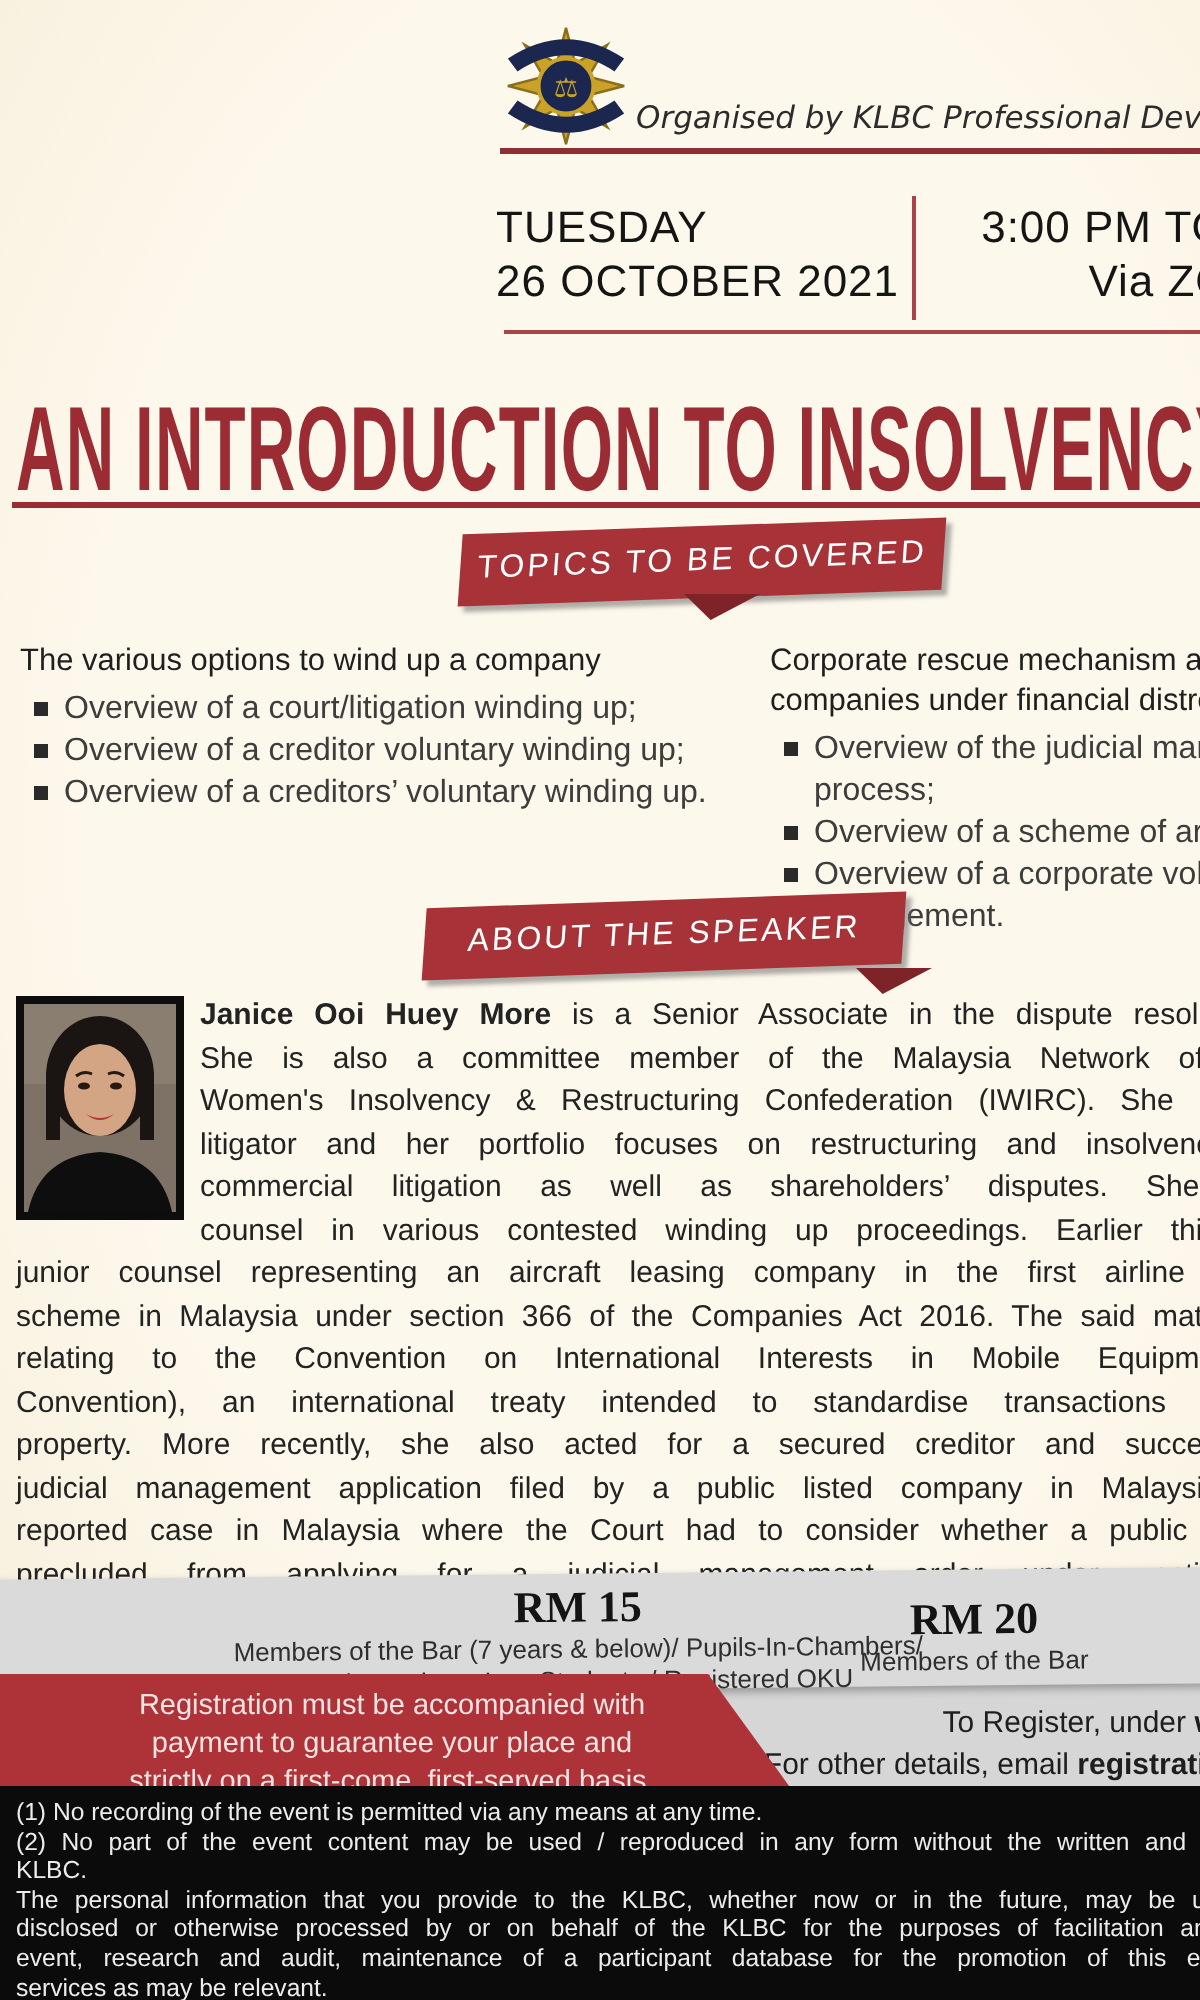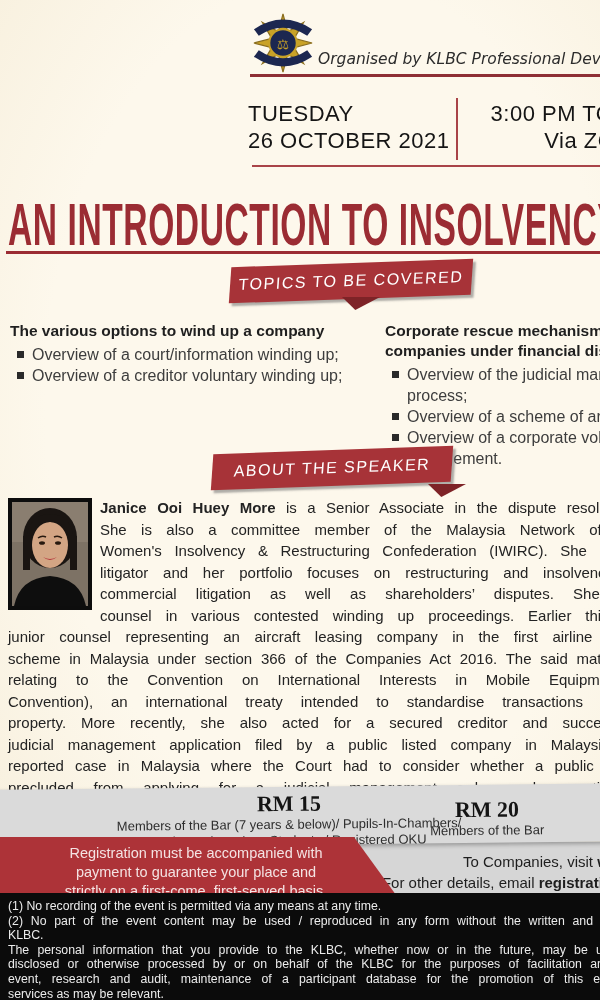--- a/index.html
+++ b/index.html
@@ -28,21 +28,21 @@
   .title-rule{left:6px;top:251px;width:734px;height:3px;background:#9b2c33;}
 
   
   .ribbon{height:36px;background:#a73338;color:#fff;text-align:center;line-height:36px;
           font-size:16px;letter-spacing:1.5px;transform:rotate(-2deg) skewX(-6deg);
           box-shadow:3px 3px 2px rgba(110,110,110,.55);}
   .fold{width:38px;height:13px;background:#7e2327;clip-path:polygon(0 0,100% 0,35% 100%);}
 
   
   .tcol{font-size:16px;color:#3d3d3d;line-height:21px;}
-  .tcol .thead{font-weight:bold;color:#1f1f1f;margin-bottom:3px;font-size:15.5px;line-height:20px;}
+  .tcol .thead{font-weight:normal;color:#1f1f1f;margin-bottom:3px;font-size:15.5px;line-height:20px;}
   .bullet{padding-left:22px;position:relative;}
   .bullet::before{content:"";position:absolute;left:7px;top:7px;width:7px;height:7px;background:#2a2a2a;}
 
   
   .bio{left:8px;top:497px;width:726px;font-size:15px;color:#232323;}
   .photo{float:left;width:76px;height:104px;border:4px solid #0d0d0d;margin:1px 8px 4px 0;
          background:#7d7265;}
   .jline{text-align:justify;text-align-last:justify;line-height:21.5px;}
   .lline{text-align:left;line-height:21.5px;}
 
@@ -96,22 +96,23 @@
   <div class="abs rule-thin"></div>
 
   <div class="abs title">AN INTRODUCTION TO INSOLVENCY</div>
   <div class="abs title-rule"></div>
 
   <div class="abs ribbon" style="left:230px;top:263px;width:242px;">TOPICS TO BE COVERED</div>
   <div class="abs fold" style="left:342px;top:297px;"></div>
 
   <div class="abs tcol" style="left:10px;top:321px;width:362px;">
     <div class="thead">The various options to wind up a company</div>
-    <div class="bullet">Overview of a court/information winding up;</div>
+    <div class="bullet">Overview of a court/litigation winding up;</div>
     <div class="bullet">Overview of a creditor voluntary winding up;</div>
+    <div class="bullet">Overview of a creditors’ voluntary winding up.</div>
   </div>
   <div class="abs tcol" style="left:385px;top:321px;width:344px;">
     <div class="thead">Corporate rescue mechanism available to companies under financial distress</div>
     <div class="bullet">Overview of the judicial management process;</div>
     <div class="bullet">Overview of a scheme of arrangement;</div>
     <div class="bullet">Overview of a corporate voluntary arrangement.</div>
   </div>
 
   <div class="abs ribbon" style="left:212px;top:450px;width:240px;">ABOUT THE SPEAKER</div>
   <div class="abs fold" style="left:428px;top:484px;"></div>
@@ -162,21 +163,21 @@
       <div class="tl">Members of the Bar</div>
     </div>
     <div class="tier" style="left:568px;top:12px;width:224px;">
       <div class="price">RM 25</div>
       <div class="tl">Non-Members of the Bar</div>
     </div>
   </div>
 
   <div class="abs reg-gray">
     <div class="txt">
-      <div><span>To Companies, visit </span><b>www.klbc.org.my</b></div>
+      <div><span>To Register, under </span><b>www.klbc.org.my</b></div>
       <div><span>For other details, email </span><b>registration@klbc.org.my</b></div>
     </div>
   </div>
   <div class="abs reg-red">
     <div>Registration must  be accompanied with</div>
     <div>payment to guarantee your place and</div>
     <div>strictly on a first-come, first-served basis.</div>
   </div>
 
   <div class="abs footer">

